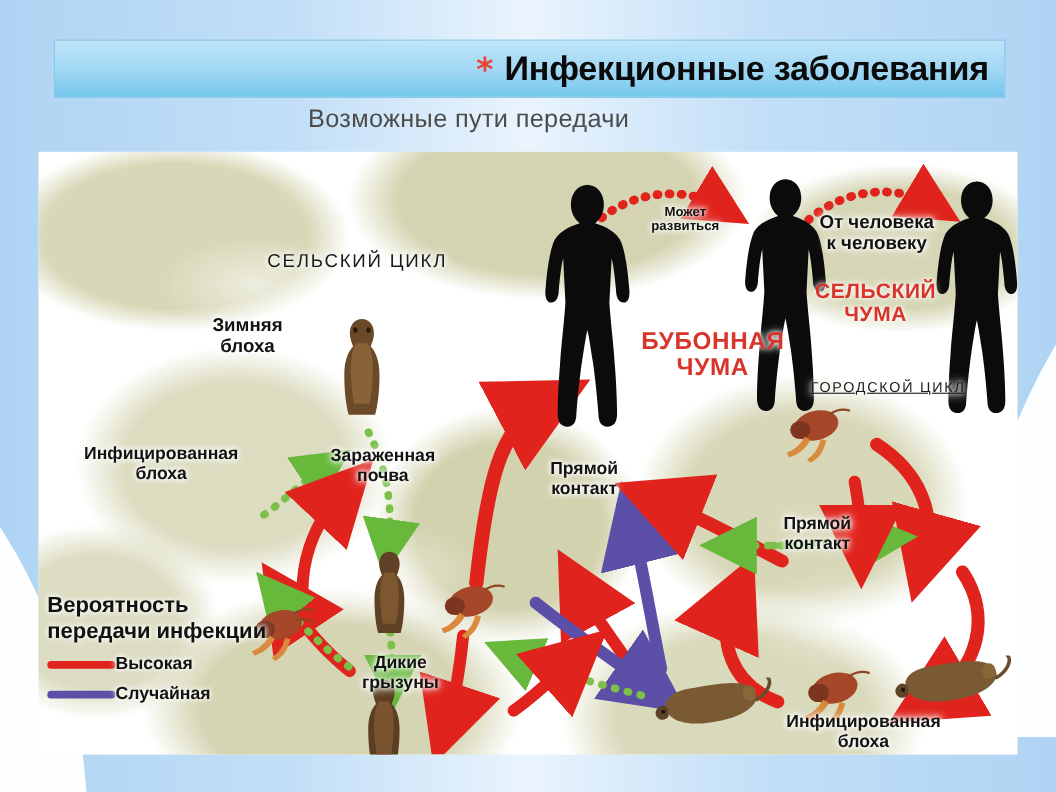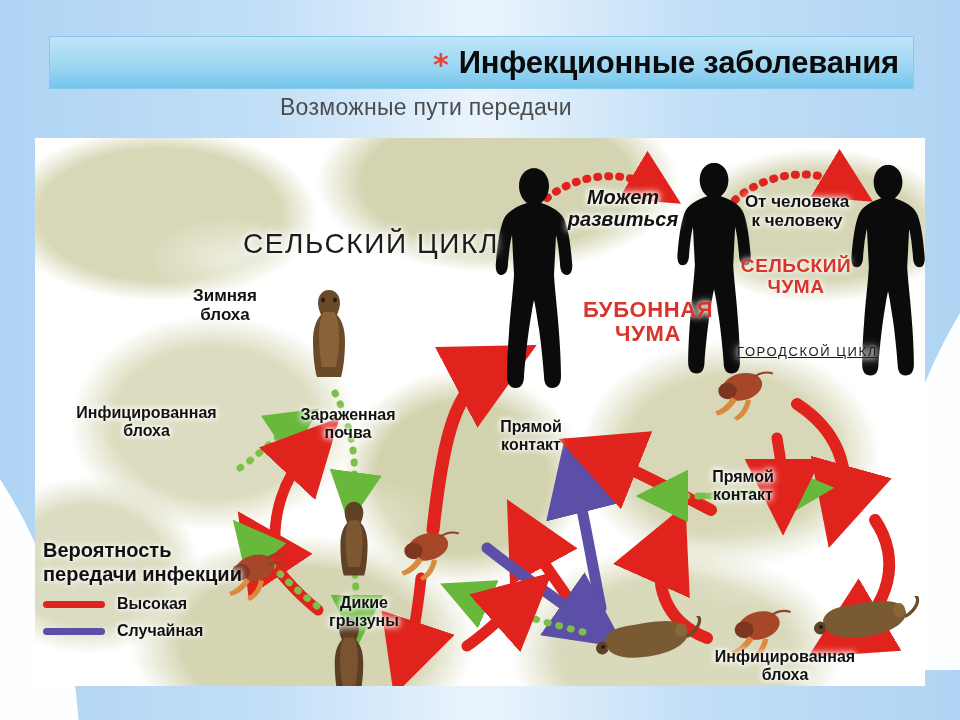--- a/index.html
+++ b/index.html
@@ -99,21 +99,21 @@
   .human svg{display:block;}
   
   .critter{position:absolute;z-index:5;}
 
   
   #legend{position:absolute;left:8px;top:400px;z-index:7;}
   #legend-title{
     font-weight:bold;color:#111;font-size:20px;line-height:1.2;
     white-space:pre-line;text-shadow:0 0 4px #fff,0 0 8px #fff;
   }
-  .legend-row{display:flex;align-items:center;gap:12px;margin-top:9px;}
+  .legend-row{display:flex;align-items:center;margin-top:9px;}
   .legend-swatch{width:62px;height:7px;border-radius:4px;flex:none;}
   .legend-swatch.dotted{
     height:8px;background:none;border-radius:0;
     background-image:radial-gradient(circle closest-side,#7cc04a 99%,transparent);
     background-size:9px 8px;background-repeat:repeat-x;
   }
   .legend-label{
     font-weight:bold;color:#111;font-size:16px;
     text-shadow:0 0 4px #fff,0 0 7px #fff;
   }
@@ -292,21 +292,21 @@
     <div class="critter" style="left:688px;top:466px;">
       <svg width="76" height="58" viewBox="0 0 72 54">
         <ellipse cx="34" cy="20" rx="20" ry="13" fill="#a6472a" transform="rotate(-14 34 20)"></ellipse>
         <ellipse cx="20" cy="24" rx="9" ry="8" fill="#7e3520"></ellipse>
         <path fill="#d98a3d" d="M24 30c-5 8-10 12-16 14l2 4c8-2 14-7 19-15z"></path>
         <path fill="#d98a3d" d="M38 32c-2 9-6 14-12 18l3 3c8-4 12-11 14-20z"></path>
         <path fill="none" stroke="#8f4425" stroke-width="2" d="M46 10c6-4 12-5 18-3"></path>
       </svg>
     </div>
 
-    <div class="cyclelabel" style="left:208px;top:90px;font-size:28px;">СЕЛЬСКИЙ ЦИКЛ</div>
+    <div class="cyclelabel" style="left:208px;top:90px;font-size:17px;">СЕЛЬСКИЙ ЦИКЛ</div>
     <div class="cyclelabel" style="left:702px;top:206px;font-size:13px;text-decoration:underline;">ГОРОДСКОЙ ЦИКЛ</div>
 
     <div class="dlabel" style="left:130px;top:148px;width:120px;font-size:17px;">Зимняя
 блоха</div>
 
     <div class="dlabel" style="left:14px;top:266px;width:195px;font-size:16px;">Инфицированная
 блоха</div>
 
     <div class="dlabel" style="left:243px;top:268px;width:140px;font-size:16px;">Зараженная
 почва</div>
@@ -316,21 +316,21 @@
 
     <div class="dlabel" style="left:436px;top:280px;width:120px;font-size:16px;">Прямой
 контакт</div>
 
     <div class="dlabel" style="left:648px;top:330px;width:120px;font-size:16px;">Прямой
 контакт</div>
 
     <div class="dlabel" style="left:650px;top:510px;width:200px;font-size:16px;">Инфицированная
 блоха</div>
 
-    <div class="dlabel" style="left:528px;top:48px;width:120px;font-size:20px;font-style:italic;">Может
+    <div class="dlabel" style="left:528px;top:48px;width:120px;font-size:12px;">Может
 развиться</div>
 
     <div class="dlabel" style="left:682px;top:54px;width:160px;font-size:17px;">От человека
 к человеку</div>
 
     <div class="plague" style="left:548px;top:160px;width:130px;font-size:22px;">БУБОННАЯ
 ЧУМА</div>
 
     <div class="plague" style="left:686px;top:118px;width:150px;font-size:19px;">СЕЛЬСКИЙ
 ЧУМА</div>

